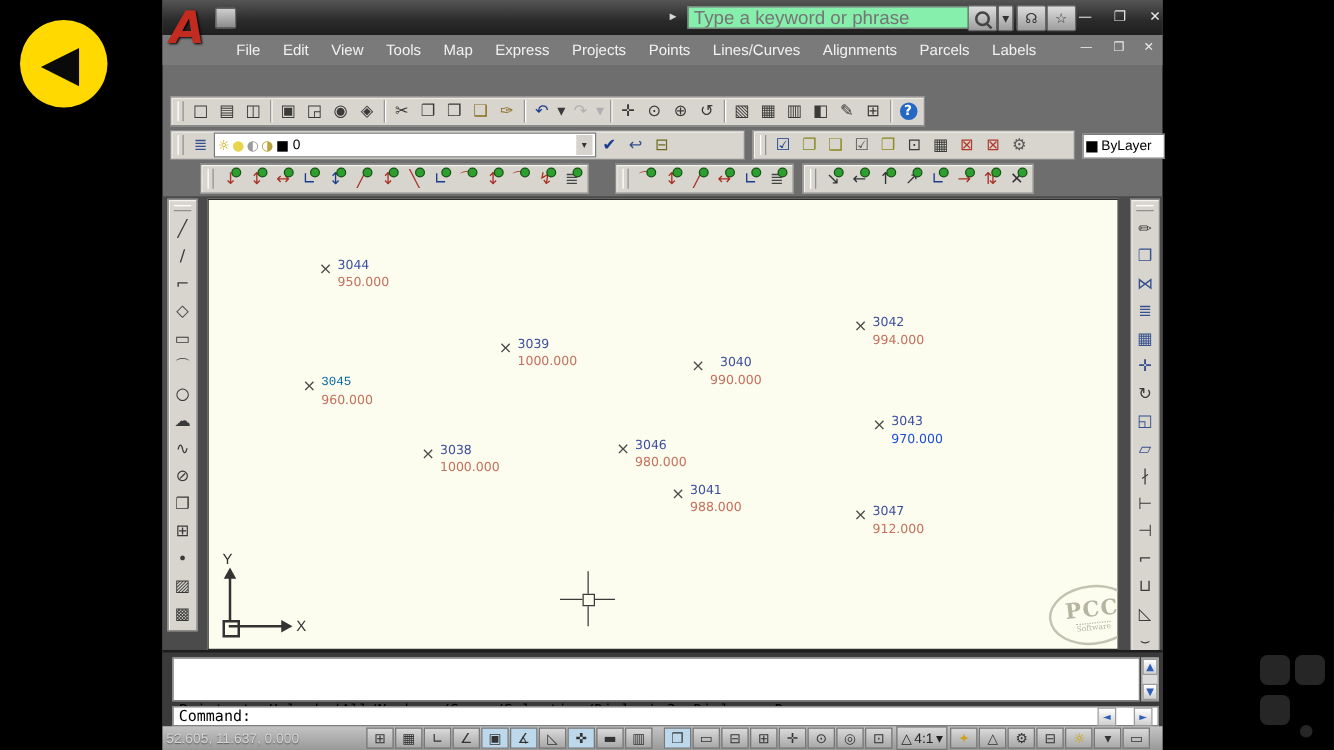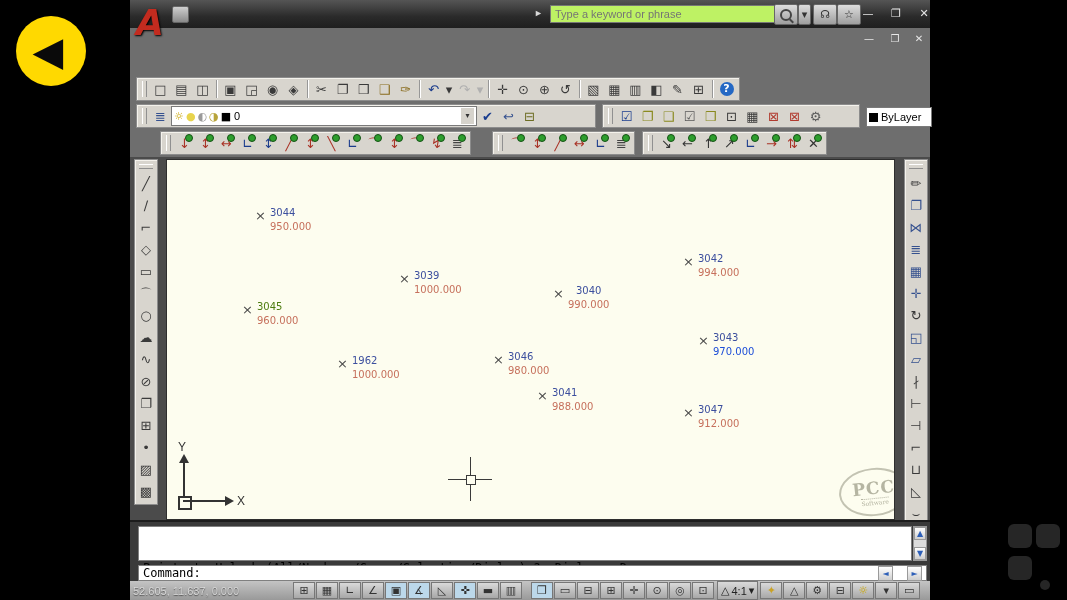--- a/index.html
+++ b/index.html
@@ -15,22 +15,22 @@
   #app{left:130px;top:0;width:800px;height:600px;background:#6e6e6e}
   
   #titlebar{left:0;top:0;width:800px;height:28px;background:linear-gradient(#555,#2a2a2a 60%,#1f1f1f)}
   #acad-logo{left:2px;top:1px;width:36px;height:44px;z-index:9;color:#c22b1f;font-weight:bold;
     font-size:36px;font-style:italic;text-shadow:1px 1px 2px #000;line-height:44px;text-align:center;
     font-family:"DejaVu Sans",sans-serif}
   #win-icon{left:42px;top:6px;width:15px;height:15px;background:linear-gradient(#cfcfcf,#8a8a8a);
     border:1px solid #666;border-radius:2px}
   #title-text{left:64px;top:7px;color:#ececec;font-size:12px;font-weight:bold;white-space:nowrap}
   #title-arrow{left:404px;top:8px;color:#d8d8d8;font-size:9px}
-  #info-search{left:420px;top:5px;width:216px;height:16px;border:1px solid #777;font-size:11px;
-    color:#777;padding:0 4px;background:#bef264}
+  #info-search{left:420px;top:5px;width:216px;height:16px;border:1px solid #777;font-size:15px;
+    color:#777;padding:0 4px;background:#86efac}
   .tb-mini{top:4px;width:22px;height:19px;background:linear-gradient(#ddd,#9e9e9e);border:1px solid #666;
     border-radius:2px;display:flex;align-items:center;justify-content:center}
   #search-btn{left:644px}
   #search-drop{left:668px;width:11px}
   #comm-btn{left:683px}
   #star-btn{left:707px}
   .mag{width:8px;height:8px;border:2px solid #444;border-radius:50%;position:relative}
   .mag:after{content:"";position:absolute;width:5px;height:2px;background:#444;transform:rotate(45deg);
     left:7px;top:9px}
   .tb-mini .glyph{font-family:"DejaVu Sans",sans-serif;font-size:11px;color:#333}
@@ -153,20 +153,34 @@
   <div id="comm-btn" class="abs tb-mini">
     <span class="glyph">☊</span>
   </div>
   <div id="star-btn" class="abs tb-mini">
     <span class="glyph">☆</span>
   </div>
   <div id="btn-min" class="abs win-ctl">—</div>
   <div id="btn-restore" class="abs win-ctl">❐</div>
   <div id="btn-close" class="abs win-ctl">✕</div>
 
+  <div id="menubar1" class="abs menubar">
+      <span class="menu-item">File</span>
+      <span class="menu-item">Edit</span>
+      <span class="menu-item">View</span>
+      <span class="menu-item">Tools</span>
+      <span class="menu-item">Map</span>
+      <span class="menu-item">Express</span>
+      <span class="menu-item">Projects</span>
+      <span class="menu-item">Points</span>
+      <span class="menu-item">Lines/Curves</span>
+      <span class="menu-item">Alignments</span>
+      <span class="menu-item">Parcels</span>
+      <span class="menu-item">Labels</span>
+    </div>
   <div id="doc-min" class="abs doc-ctl">—</div>
   <div id="doc-restore" class="abs doc-ctl">❐</div>
   <div id="doc-close" class="abs doc-ctl">✕</div>
 
   <div id="toolrow1" class="abs toolrow">
     <div class="panel" style="left:6px">
       <span class="grip"></span>
       <span id="std-icons" style="display:inline-flex;align-items:center">
           <span class="tbtn">
             <span class="glyph">□</span>
@@ -518,35 +532,35 @@
           <div class="point" style="left: 94px; top: 57px;">
             <span class="pmark">×</span>
             <div class="plabel">
               <div style="color: rgb(60, 79, 158);">3044</div>
               <div style="color: rgb(198, 112, 92);">950.000</div>
             </div>
           </div>
           <div class="point" style="left: 81px; top: 151px;">
             <span class="pmark">×</span>
             <div class="plabel">
-              <div style="color: #4d7c0f;">3045</div>
+              <div style="color: #0369a1; font-family: Liberation Mono, monospace;">3045</div>
               <div style="color: rgb(198, 112, 92);">960.000</div>
             </div>
           </div>
           <div class="point" style="left: 238px; top: 120px;">
             <span class="pmark">×</span>
             <div class="plabel">
               <div style="color: rgb(60, 79, 158);">3039</div>
               <div style="color: rgb(198, 112, 92);">1000.000</div>
             </div>
           </div>
           <div class="point" style="left: 176px; top: 205px;">
             <span class="pmark">×</span>
             <div class="plabel">
-              <div style="color: rgb(60, 79, 158);">1962</div>
+              <div style="color: rgb(60, 79, 158);">3038</div>
               <div style="color: rgb(198, 112, 92);">1000.000</div>
             </div>
           </div>
           <div class="point" style="left: 332px; top: 201px;">
             <span class="pmark">×</span>
             <div class="plabel">
               <div style="color: rgb(60, 79, 158);">3046</div>
               <div style="color: rgb(198, 112, 92);">980.000</div>
             </div>
           </div>

